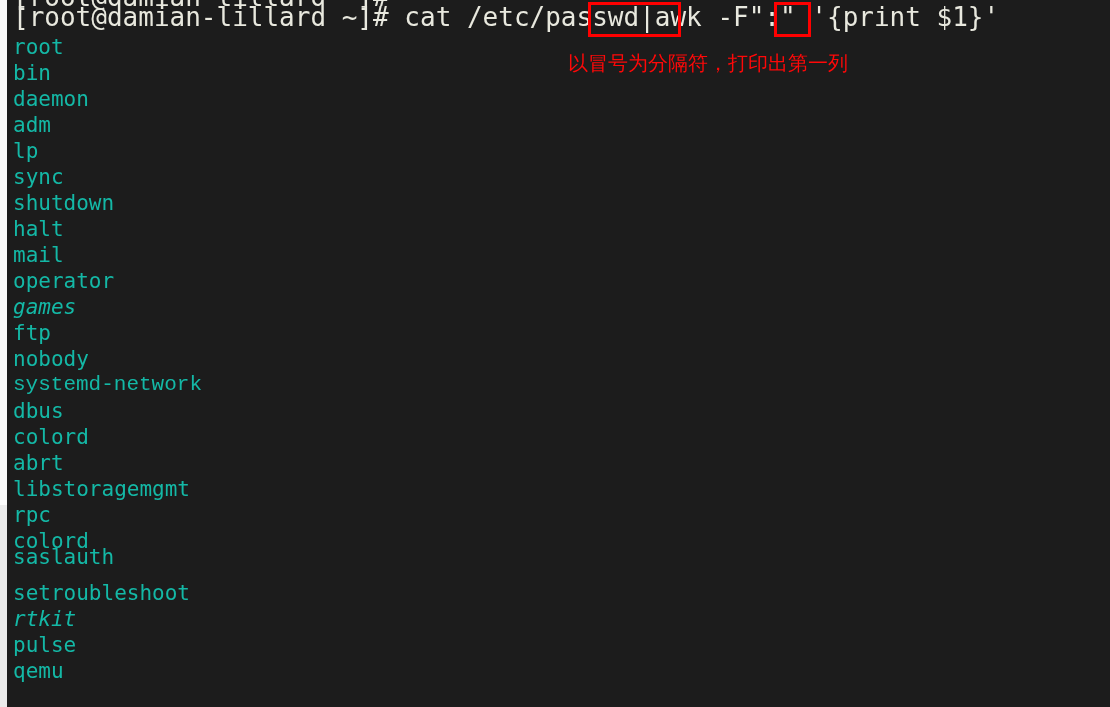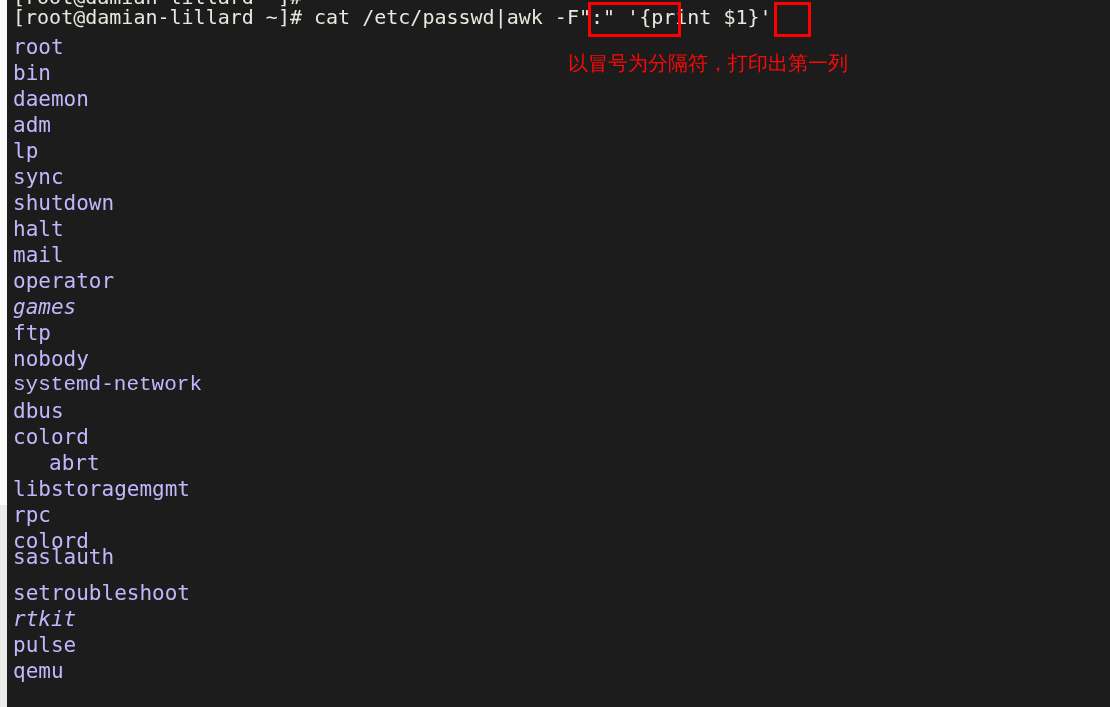--- a/index.html
+++ b/index.html
@@ -41,21 +41,21 @@
     top: 0;
     width: 1110px;
     height: 707px;
     padding: 0;
   }
   .term-line {
     position: absolute;
     left: 13px;
     height: 26px;
     line-height: 26px;
-    font-size: 20px;
+    font-size: 26px;
     letter-spacing: 0px;
     color: #e8e8de;
     white-space: pre;
   }
   
   #line-clipped {
     top: -16px;
     color: #e8e8de;
   }
   #line-command {
@@ -103,21 +103,21 @@
     margin: 0;
     padding: 0;
     list-style: none;
   }
   #output-list li {
     position: absolute;
     left: 13px;
     height: 26px;
     line-height: 26px;
     font-size: 21px;
-    color: #c4b5fd;
+    color: #14b8a6;
     white-space: pre;
   }
 
   
   #watermark {
     position: absolute;
     right: 14px;
     bottom: 8px;
     font-family: "DejaVu Sans", "Liberation Sans", sans-serif;
     font-size: 18px;
@@ -150,21 +150,21 @@
         <li style="top: 190px;">shutdown</li>
         <li style="top: 216px;">halt</li>
         <li style="top: 242px;">mail</li>
         <li style="top: 268px;">operator</li>
         <li style="top: 294px; font-style: italic;">games</li>
         <li style="top: 320px;">ftp</li>
         <li style="top: 346px;">nobody</li>
         <li style="top: 372px; font-family: Liberation Mono, monospace;">systemd-network</li>
         <li style="top: 398px;">dbus</li>
         <li style="top: 424px;">colord</li>
-        <li style="top: 450px; margin-left: 36px;">abrt</li>
+        <li style="top: 450px;">abrt</li>
         <li style="top: 476px;">libstoragemgmt</li>
         <li style="top: 502px;">rpc</li>
         <li style="top: 528px;">colord</li>
         <li style="top: 544px;">saslauth</li>
         <li style="top: 580px;">setroubleshoot</li>
         <li style="top: 606px; font-style: italic;">rtkit</li>
         <li style="top: 632px;">pulse</li>
         <li style="top: 658px;">qemu</li>
       </ul>
   </div>

